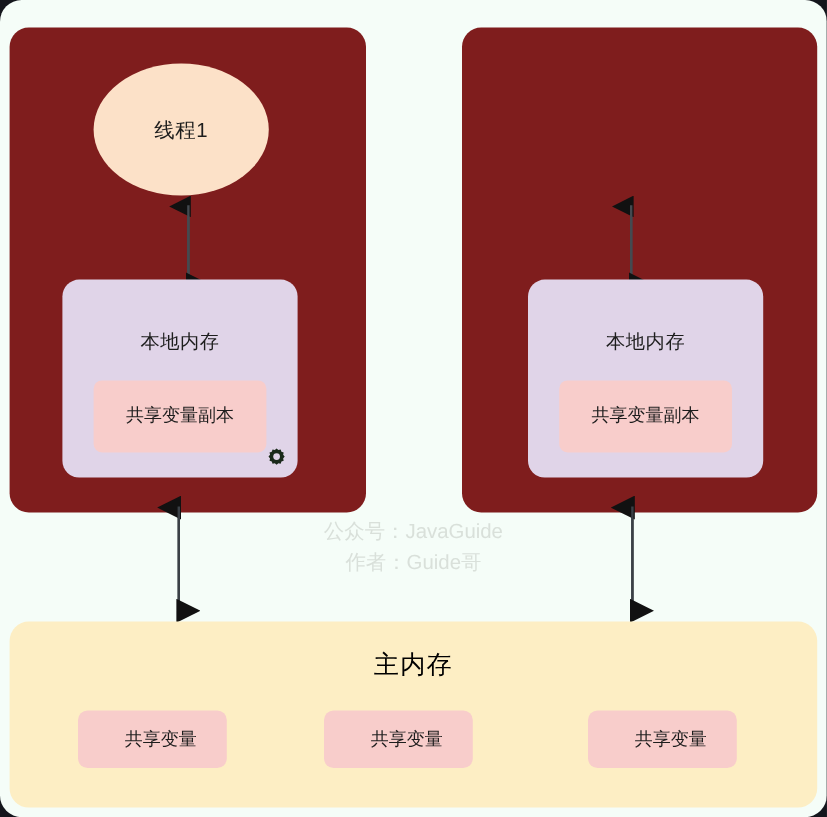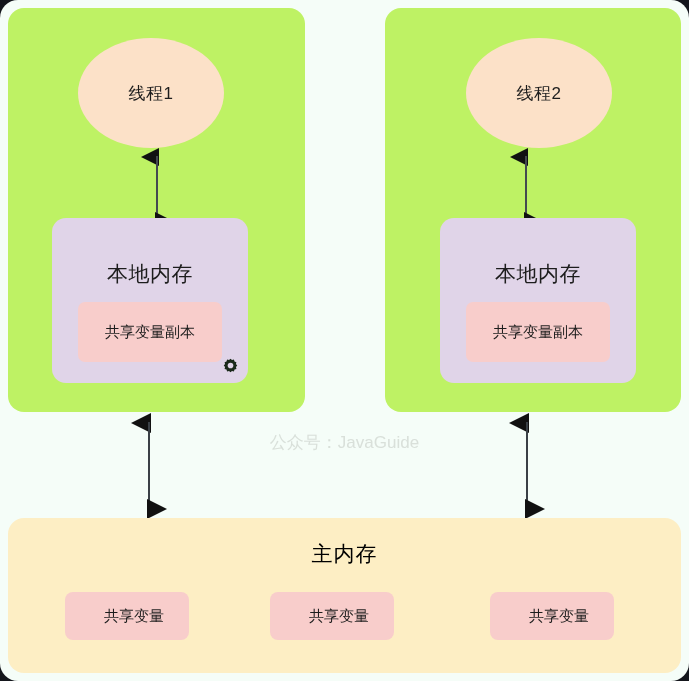--- a/index.html
+++ b/index.html
@@ -17,22 +17,23 @@
     position: relative;
     width: 689px;
     height: 681px;
     background: #f5fdf8;
     border-radius: 18px;
     overflow: hidden;
   }
   
   .thread-panel {
     position: absolute;
-    background: #bef264;
+    background: #7f1d1d;
     border-radius: 16px;
+    margin-top: 15px;
   }
   #thread-panel-1 { left: 8px;   top: 8px;  width: 297px; height: 404px; }
   #thread-panel-2 { left: 385px; top: 8px;  width: 296px; height: 404px; }
 
   
   .thread-ellipse {
     position: absolute;
     width: 146px;
     height: 110px;
     background: #fce1c8;
@@ -57,21 +58,21 @@
   }
   #local-memory-1 { left: 52px;  top: 218px; }
   #local-memory-2 { left: 440px; top: 218px; }
 
   .local-memory-title {
     position: absolute;
     top: 42px;
     left: 0;
     width: 100%;
     text-align: center;
-    font-size: 21px;
+    font-size: 16px;
     color: #1d1d1d;
     letter-spacing: .5px;
   }
 
   .shared-copy-box {
     position: absolute;
     left: 26px;
     top: 84px;
     width: 144px;
     height: 60px;
@@ -181,23 +182,20 @@
       <div class="shared-copy-box">共享变量副本</div>
     </div>
 
     <svg id="cursor-glyph" style="left:215px; top:350px;" viewBox="0 0 16 16">
       <path d="M8 0.8 L9.6 2.2 L11.6 1.7 L12.3 3.7 L14.3 4.4 L13.8 6.4 L15.2 8 L13.8 9.6 L14.3 11.6 L12.3 12.3 L11.6 14.3 L9.6 13.8 L8 15.2 L6.4 13.8 L4.4 14.3 L3.7 12.3 L1.7 11.6 L2.2 9.6 L0.8 8 L2.2 6.4 L1.7 4.4 L3.7 3.7 L4.4 1.7 L6.4 2.2 Z" fill="#1b2a1b"></path>
       <circle cx="8" cy="8" r="3" fill="#e0d4e8"></circle>
     </svg>
   </div>
 
   <div class="thread-panel" id="thread-panel-2">
-    <div class="thread-ellipse" id="thread-ellipse-2" style="left:81px; top:30px;">
-      <span>线程2</span>
-    </div>
 
     <svg class="arrow" style="left:118px; top:140px;" width="46" height="82">
       <defs>
         <marker id="ah-up-2" markerWidth="9" markerHeight="9" refX="4.5" refY="8" orient="auto">
           <path d="M4.5 0 L9 9 L0 9 Z" fill="#111111"></path>
         </marker>
         <marker id="ah-dn-2" markerWidth="9" markerHeight="9" refX="4.5" refY="8" orient="auto">
           <path d="M4.5 0 L9 9 L0 9 Z" fill="#111111"></path>
         </marker>
       </defs>
@@ -232,20 +230,21 @@
       <marker id="ah-dn-4" markerWidth="10" markerHeight="10" refX="5" refY="9" orient="auto">
         <path d="M5 0 L10 10 L0 10 Z" fill="#111111"></path>
       </marker>
     </defs>
     <line x1="23" y1="98" x2="23" y2="11" stroke="#3a4046" stroke-width="2" marker-end="url(#ah-up-4)"></line>
     <line x1="23" y1="10" x2="23" y2="97" stroke="#3a4046" stroke-width="2" marker-end="url(#ah-dn-4)"></line>
   </svg>
 
   <div id="watermark">
     <div class="wm-line">公众号：JavaGuide</div>
+    <div class="wm-line">作者：Guide哥</div>
   </div>
 
   <div id="main-memory">
     <div id="main-memory-title">主内存</div>
     <div class="shared-var-box" id="shared-var-box-0">共享变量</div>
     <div class="shared-var-box" id="shared-var-box-1">共享变量</div>
     <div class="shared-var-box" id="shared-var-box-2">共享变量</div>
   </div>
 
 </div>

